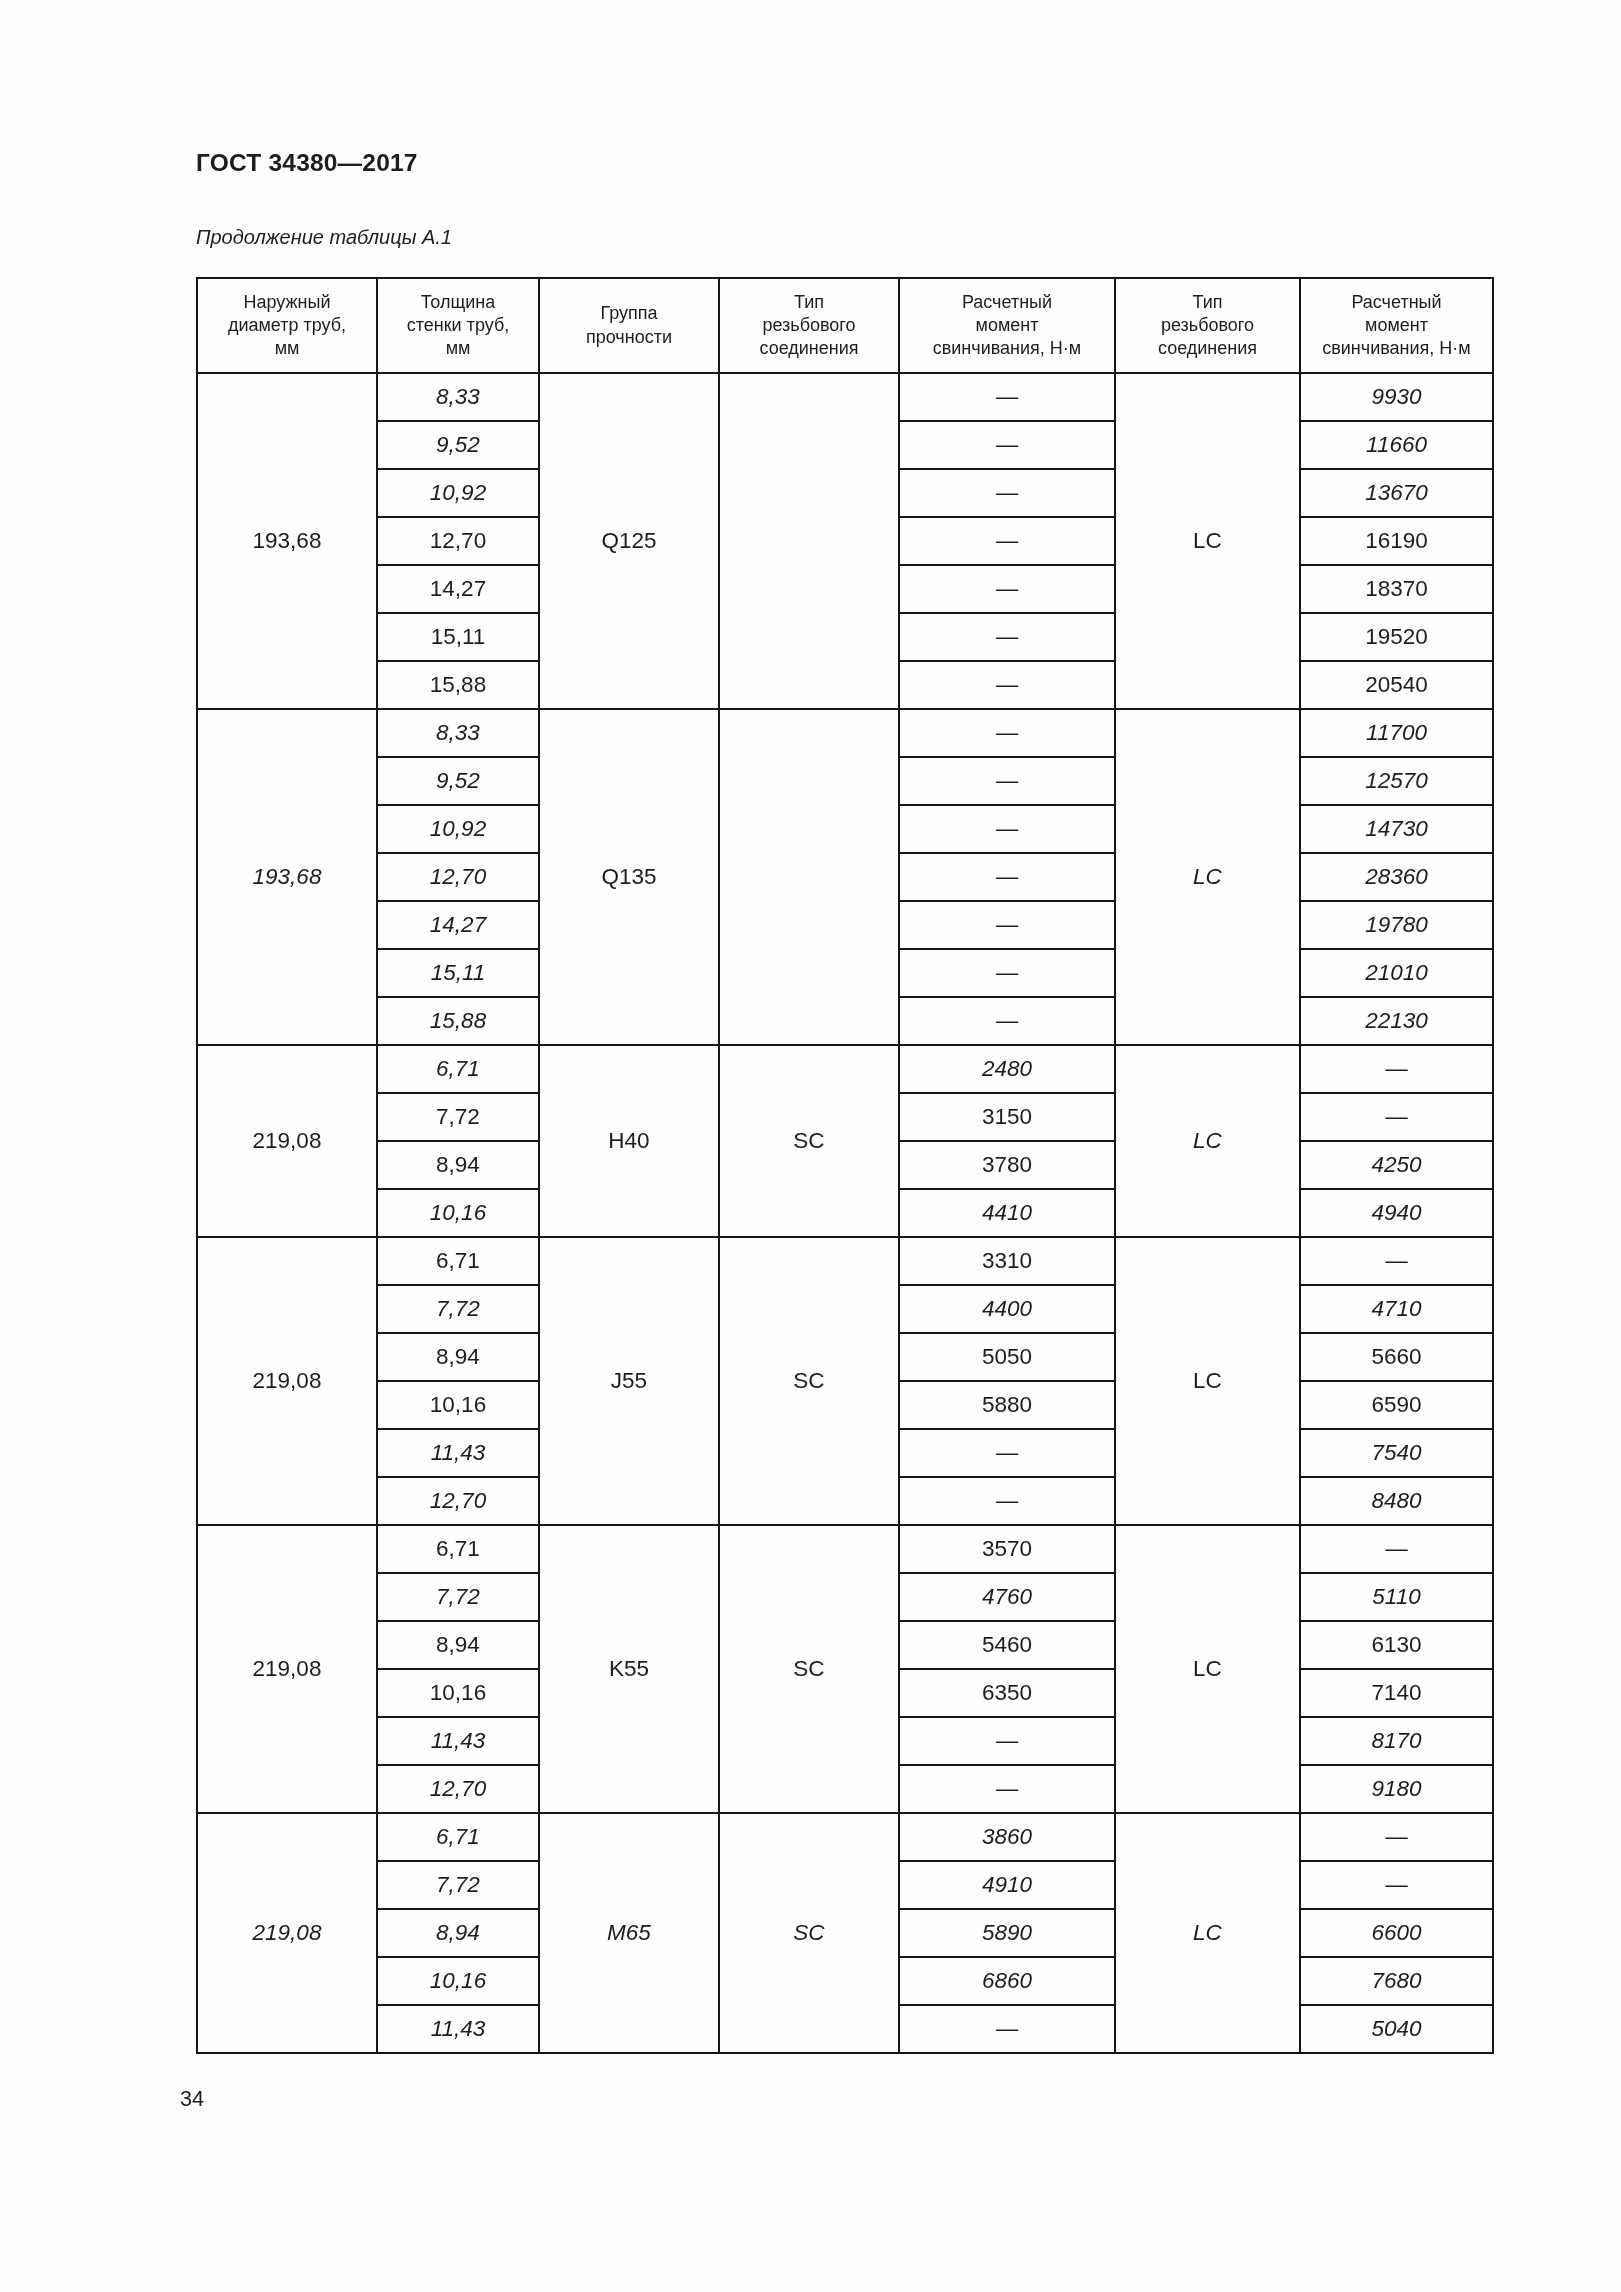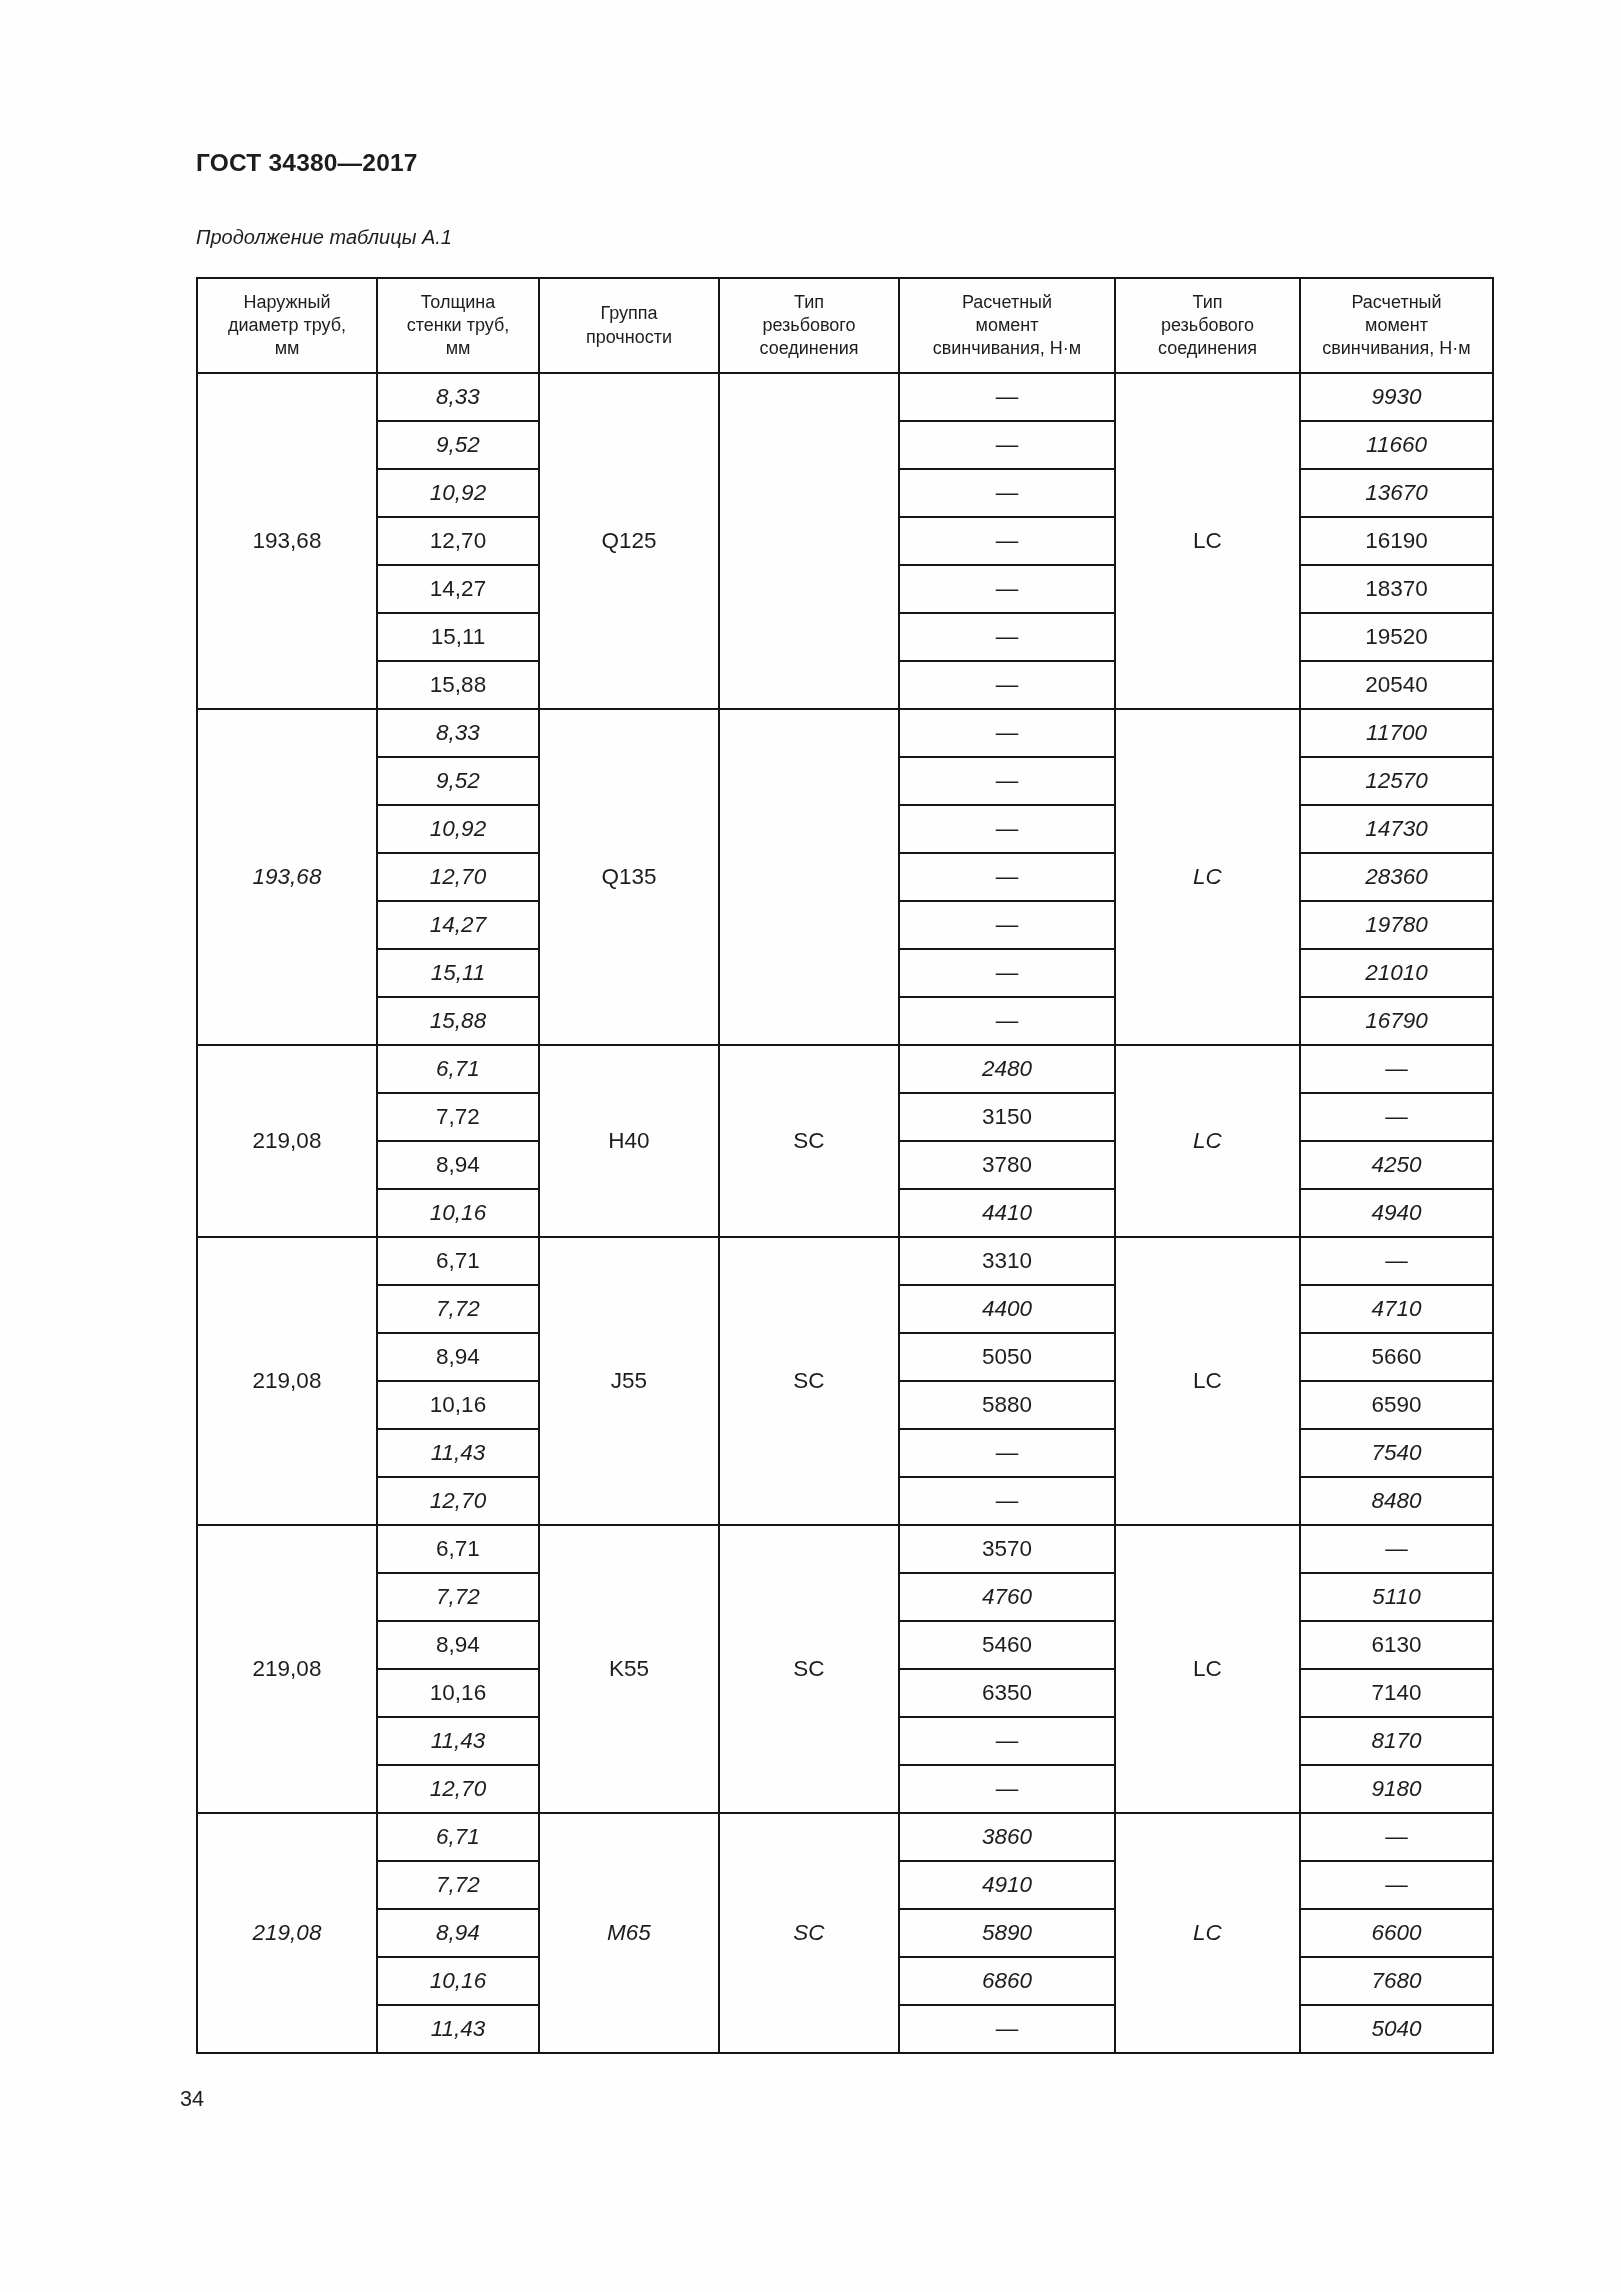--- a/index.html
+++ b/index.html
@@ -176,21 +176,21 @@
             <td class="it">19780</td>
           </tr>
           <tr>
             <td class="it">15,11</td>
             <td>—</td>
             <td class="it">21010</td>
           </tr>
           <tr>
             <td class="it">15,88</td>
             <td>—</td>
-            <td class="it">16790</td>
+            <td class="it">22130</td>
           </tr>
           <tr class="group-first">
             <td rowspan="4">219,08</td>
             <td class="it">6,71</td>
             <td rowspan="4">H40</td>
             <td rowspan="4">SC</td>
             <td class="it">2480</td>
             <td class="it" rowspan="4">LC</td>
             <td>—</td>
           </tr>

